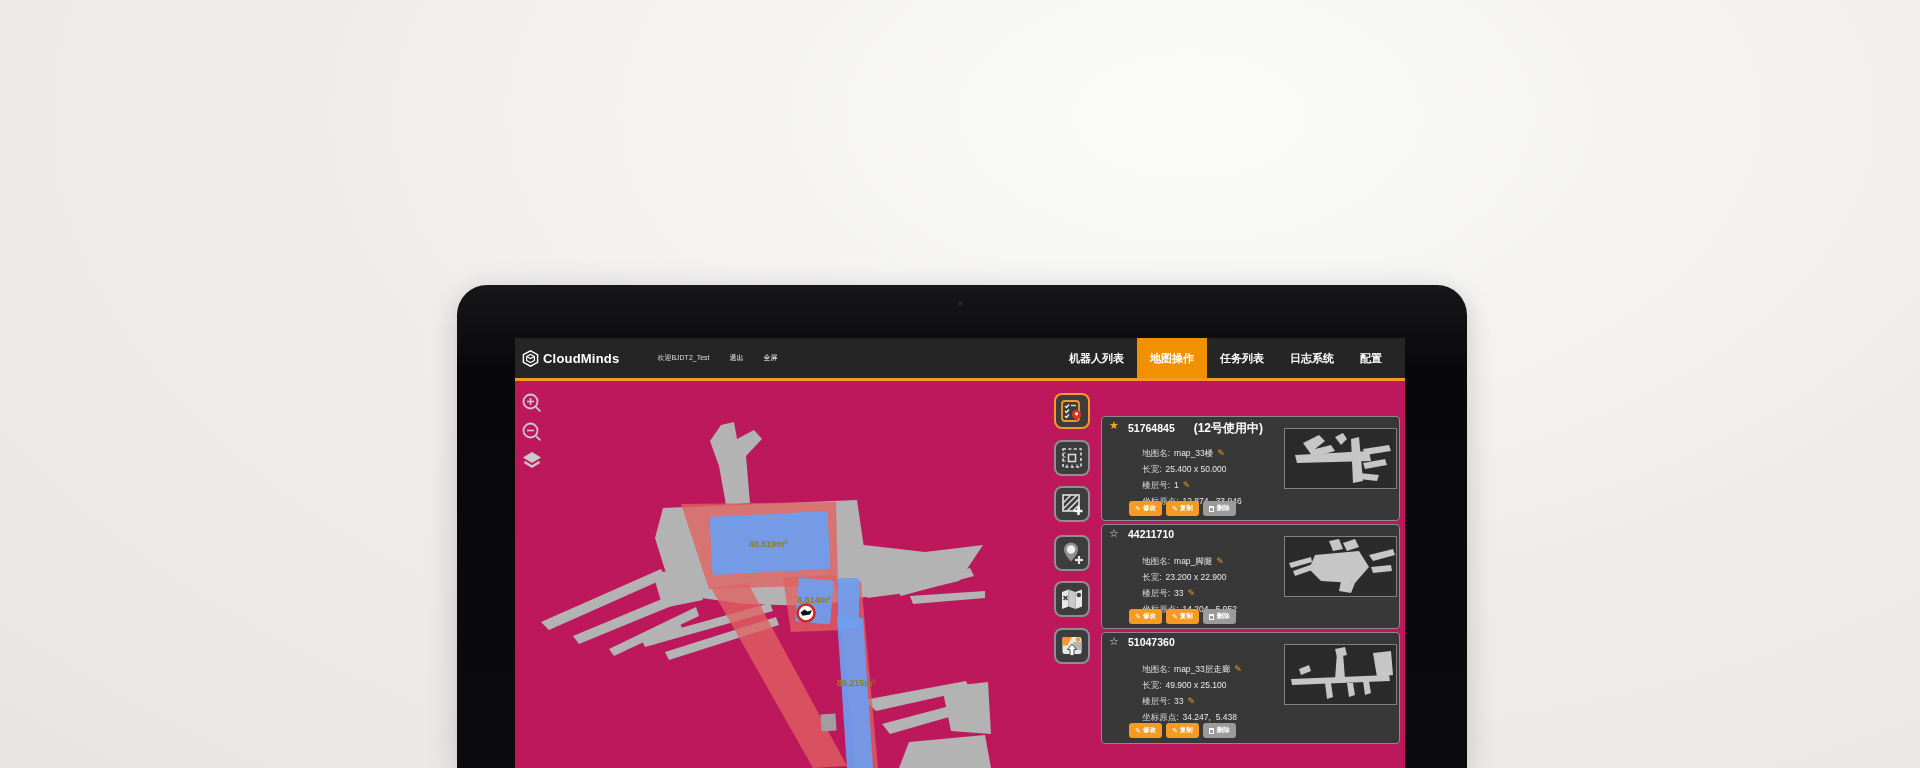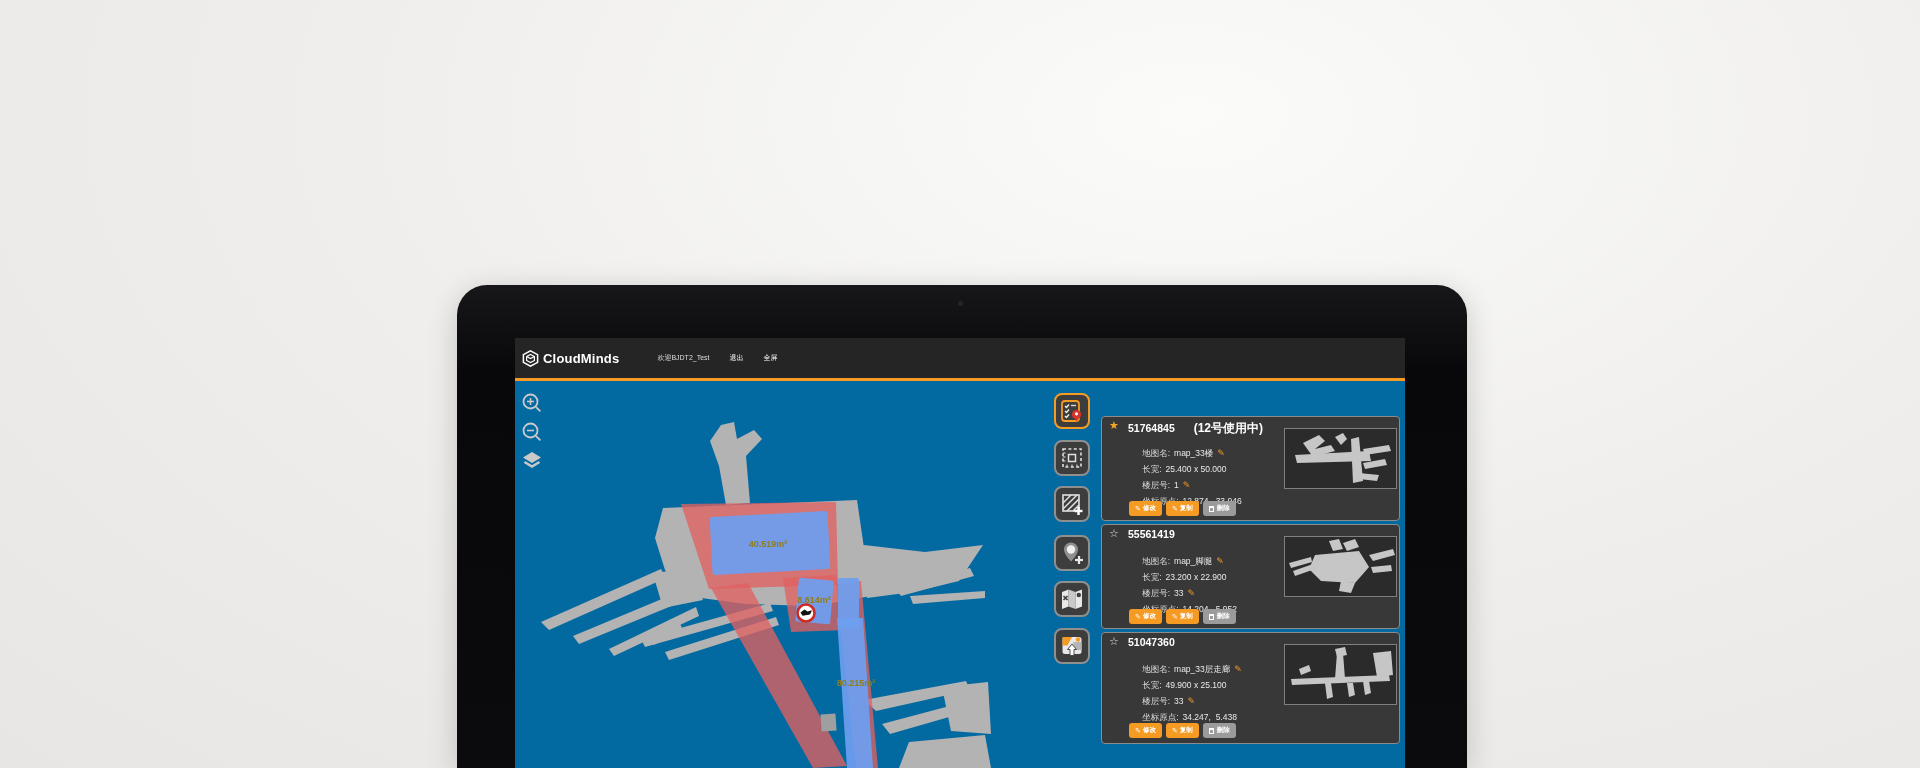--- a/index.html
+++ b/index.html
@@ -9,21 +9,21 @@
 
   
   .laptop { position:absolute; left:457px; top:285px; width:1010px; height:483px;
     background:linear-gradient(#17171a, #08080a 18%, #0b0b0d);
     border-radius:30px 30px 0 0; box-shadow:0 6px 30px rgba(0,0,0,.18); }
   .webcam { position:absolute; left:501px; top:16px; width:5px; height:5px; border-radius:50%;
     background:#23252a; }
 
   
   .screen { position:absolute; left:515px; top:338px; width:890px; height:430px;
-    background:#0369a1; overflow:hidden;padding-left:36px; }
+    background:#be185d; overflow:hidden;padding-left:36px; }
 
   
   .navbar { position:absolute; left:0; top:0; width:890px; height:43px; background:#252525;
     border-bottom:3px solid #F59A23; display:flex; align-items:center; }
   .brand { display:flex; align-items:center; gap:4px; padding-left:7px; }
   .brand svg { display:block; }
   .brand-name { color:#fff; font-size:13px; font-weight:bold; letter-spacing:.2px; }
   .welcome { display:flex; align-items:center; gap:0; margin-left:38px; }
   .welcome span { color:#ddd; font-size:7px; }
   .welcome .lnk { margin-left:20px; color:#fff; }
@@ -98,20 +98,27 @@
           <polyline points="4.6,6.5 8.5,8.5 12.4,6.5 M8.5,8.5 8.5,12.6" fill="none" stroke="#fff" stroke-width="1.2"></polyline>
         </svg>
       </span>
       <span class="brand-name">CloudMinds</span>
     </div>
     <div class="welcome">
       <span>欢迎BJDT2_Test</span>
       <span class="lnk">退出</span>
       <span class="lnk">全屏</span>
     </div>
+    <div class="nav-items">
+      <div class="nav-item">机器人列表</div>
+      <div class="nav-item active">地图操作</div>
+      <div class="nav-item">任务列表</div>
+      <div class="nav-item">日志系统</div>
+      <div class="nav-item">配置</div>
+    </div>
   </div>
 
   <svg class="map-canvas" viewBox="0 46 890 384" width="890" height="384" style="top:46px;">
     <g fill="#B3B3B3">
       <polygon points="206,87 219,84 222,101 239,92 247,101 231,118 235,165 211,167 204,128 195,103"></polygon>
       <polygon points="148,170 342,162 356,258 300,268 230,266 172,258 150,232 140,200"></polygon>
       <polygon points="340,206 410,214 468,207 444,243 398,254 352,260"></polygon>
       <polygon points="380,250 455,230 459,238 386,258"></polygon>
       <polygon points="395,258 470,253 470,260 398,266"></polygon>
       <polygon points="26,284 146,231 151,240 34,292"></polygon>
@@ -282,21 +289,21 @@
           <polygon points="78,34 100,30 102,36 80,40"></polygon>
           <polygon points="74,44 94,46 92,52 74,50"></polygon>
         </g>
       </svg>
     </div>
   </div>
 
   <div class="card" id="card2" style="top:186px; height:105px;">
     <span class="star off">☆</span>
     <div class="card-title">
-      <span>55561419</span>
+      <span>44211710</span>
     </div>
     <div class="crow r1">
       <span class="lab">地图名:</span><span class="v">map_脚腿</span><span class="pencil">✎</span>
     </div>
     <div class="crow r2">
       <span class="lab">长宽:</span><span class="v">23.200 x 22.900</span>
     </div>
     <div class="crow r3">
       <span class="lab">楼层号:</span><span class="v">33</span><span class="pencil">✎</span>
     </div>

